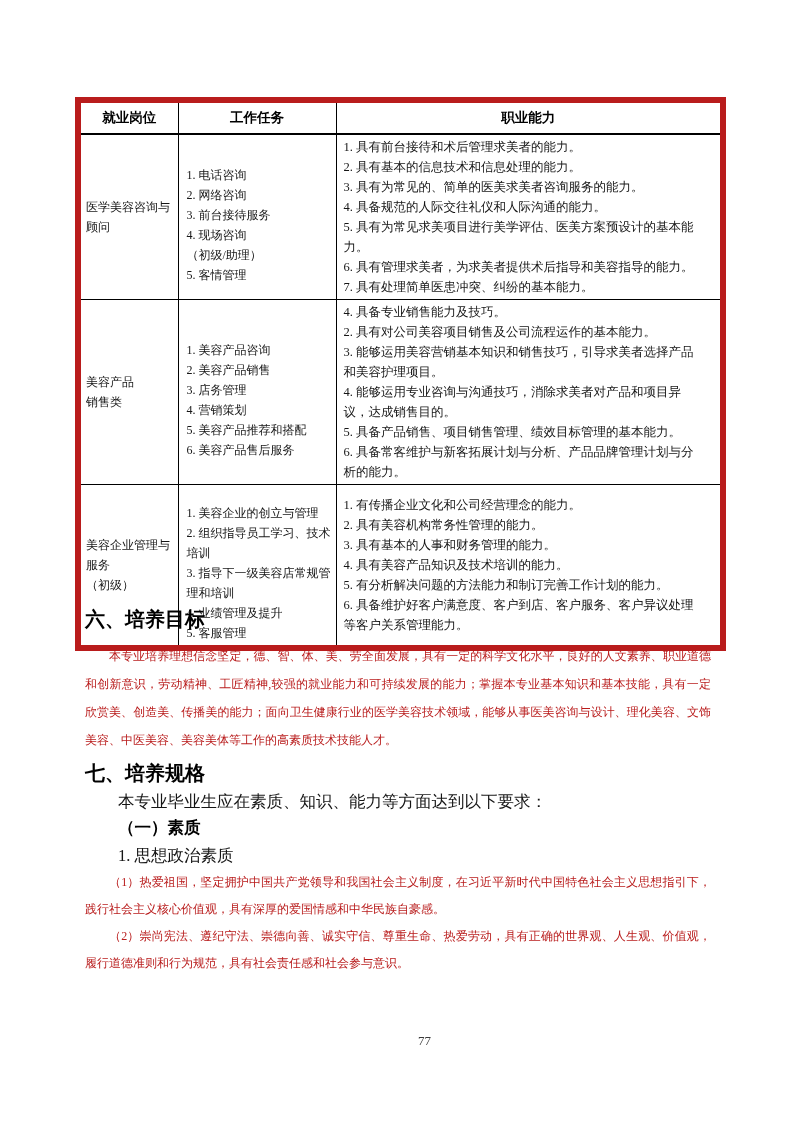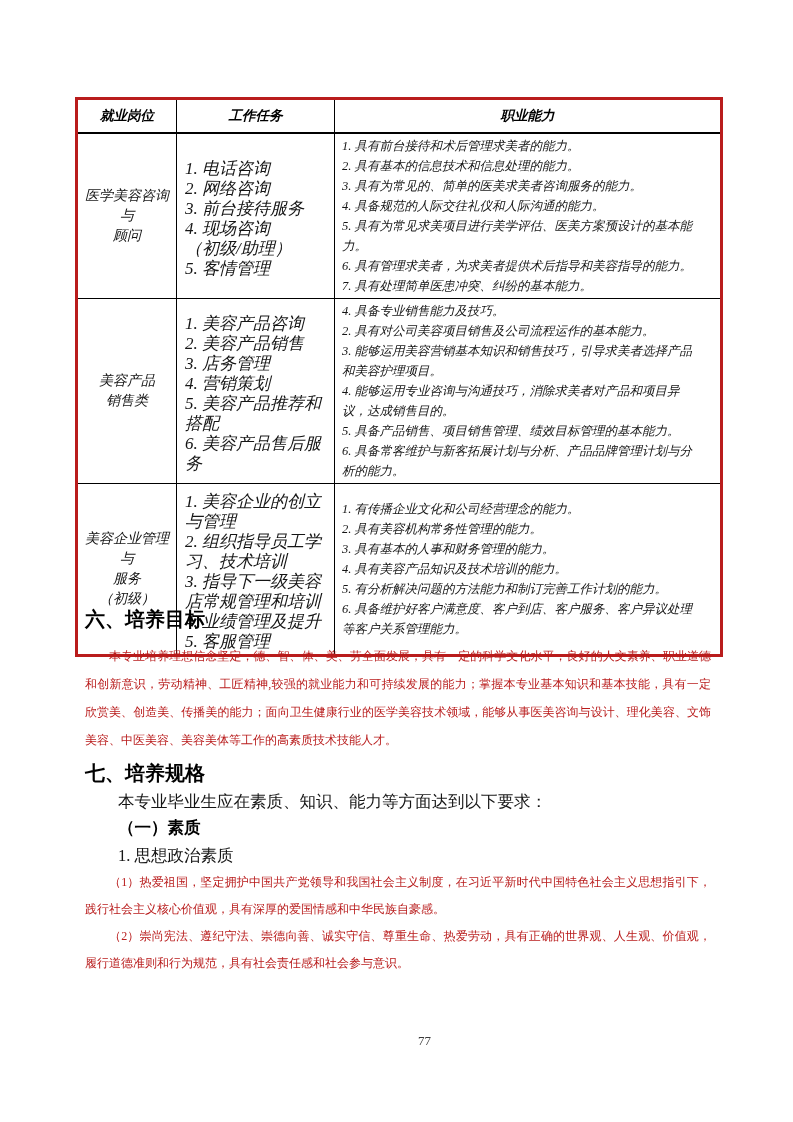--- a/index.html
+++ b/index.html
@@ -15,50 +15,49 @@
   }
 
   
   table.emp-table {
     position: absolute;
     left: 75px;
     top: 97px;
     width: 645px;
     border-collapse: collapse;
     table-layout: fixed;
-    border: 3px solid #b91c1c;
-    font-style: italic;
+    border: 6px solid #b91c1c;
   }
   table.emp-table th,
   table.emp-table td {
     border: 1px solid #000;
     vertical-align: middle;
   }
   table.emp-table th {
     height: 34px;
     font-family: "Liberation Sans", "DejaVu Sans", sans-serif;
     font-weight: bold;
     font-size: 13.5px;
     text-align: center;
     border-bottom: 2px solid #000;
     color: #000;
   }
   tr.row-1 { height: 143px; }
   tr.row-2 { height: 181px; }
   tr.row-3 { height: 134px; }
   td.cell-pos {
-    text-align: center;
-    font-size: 14px;
+    text-align: left;
+    font-size: 12px;
     line-height: 20px;
     padding: 2px 5px;
   }
   td.cell-tasks {
-    font-size: 17px;
+    font-size: 12px;
     line-height: 20px;
-    padding: 8px 0 2px 8px;
+    padding: 18px 0 2px 8px;
     margin-left: 48px;
   }
   td.cell-abil {
     font-size: 12.5px;
     line-height: 20px;
     padding: 2px 20px 2px 7px;
   }
   .cell-line { white-space: normal; }
 
   

